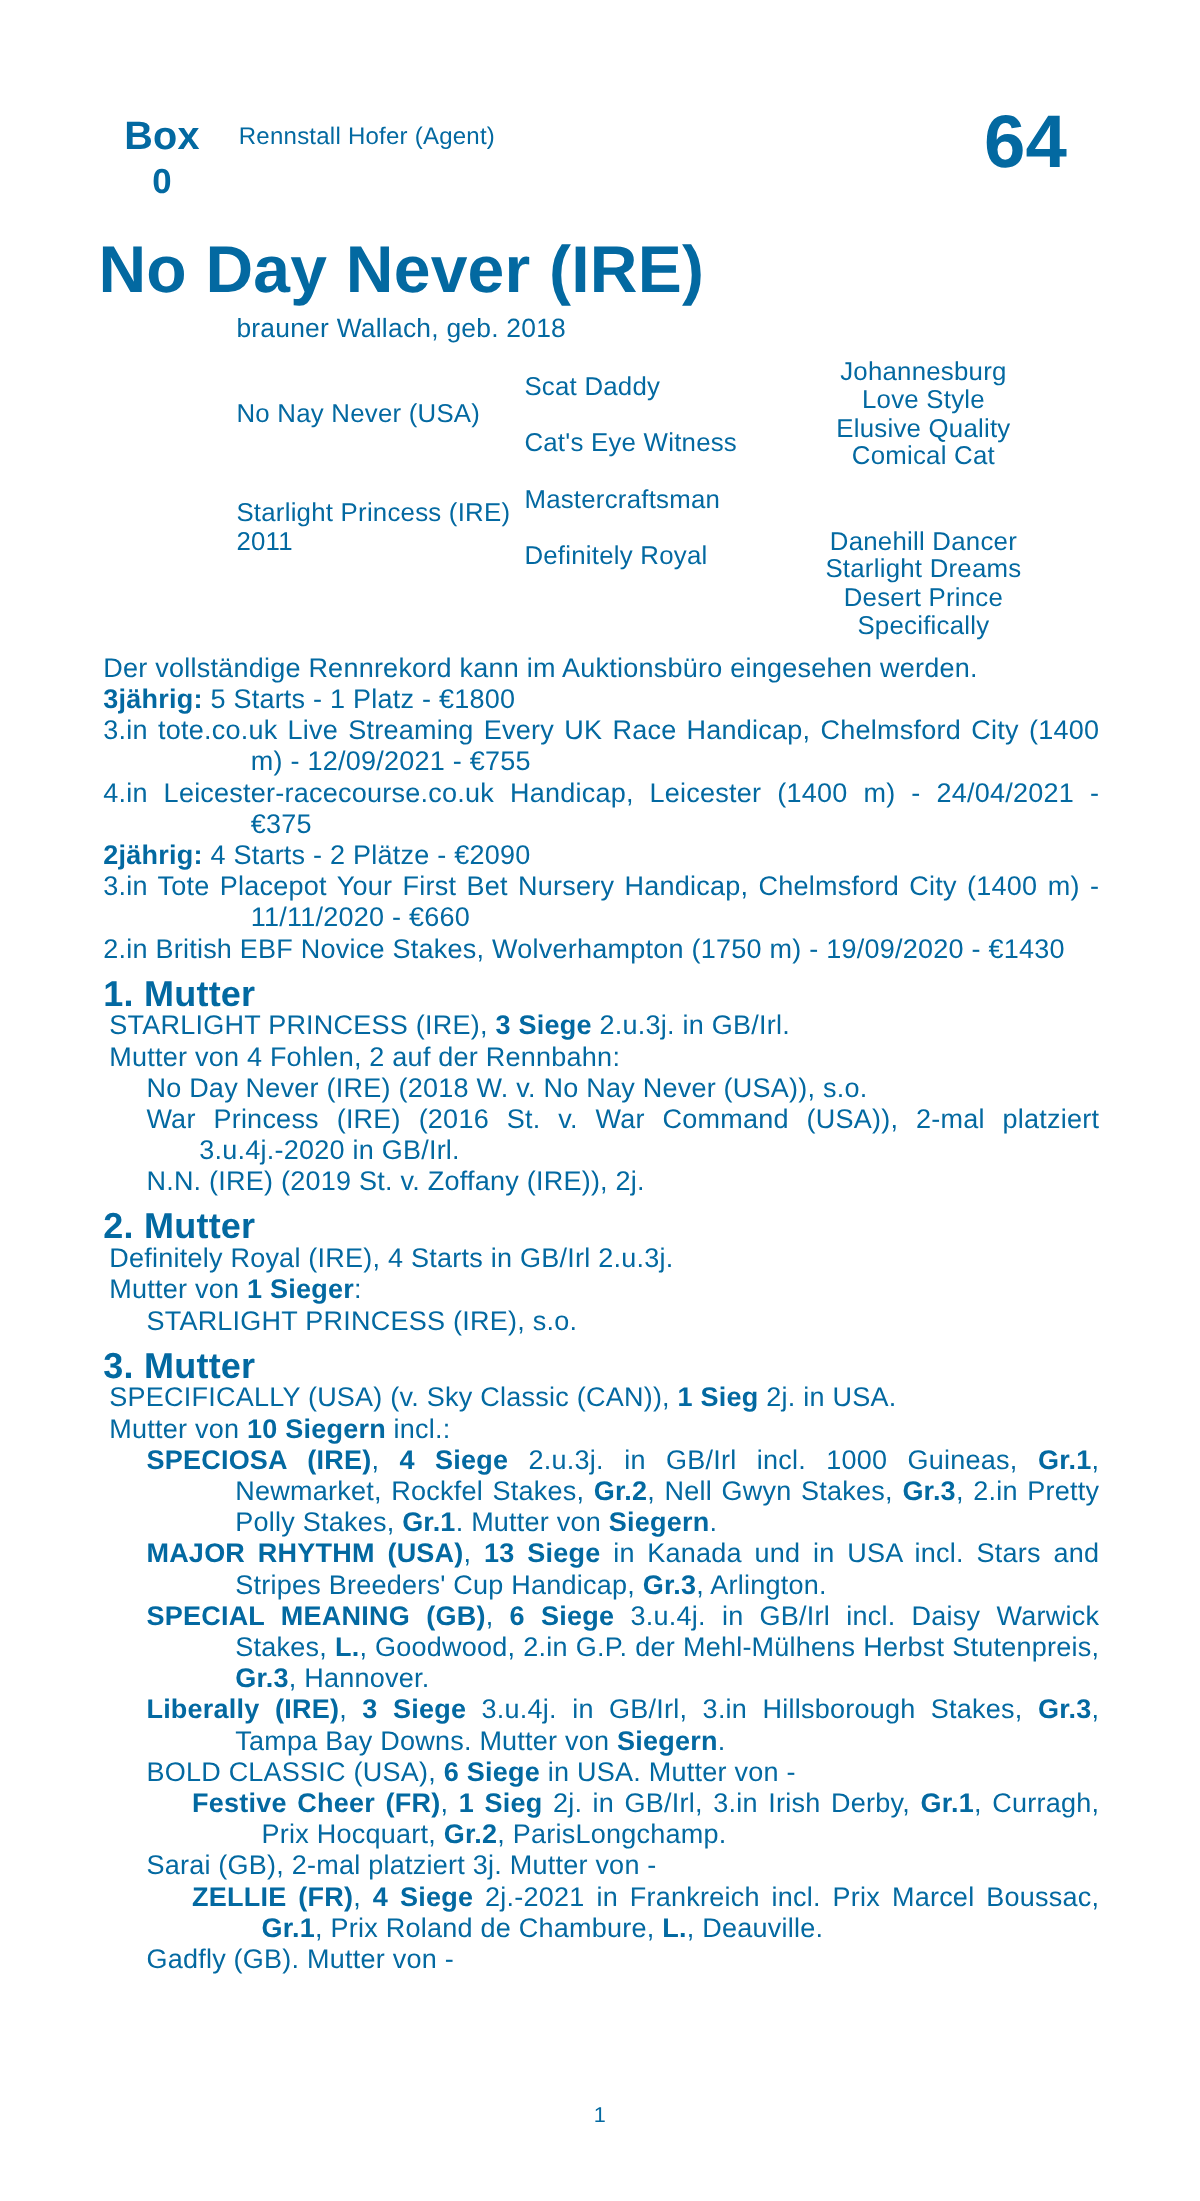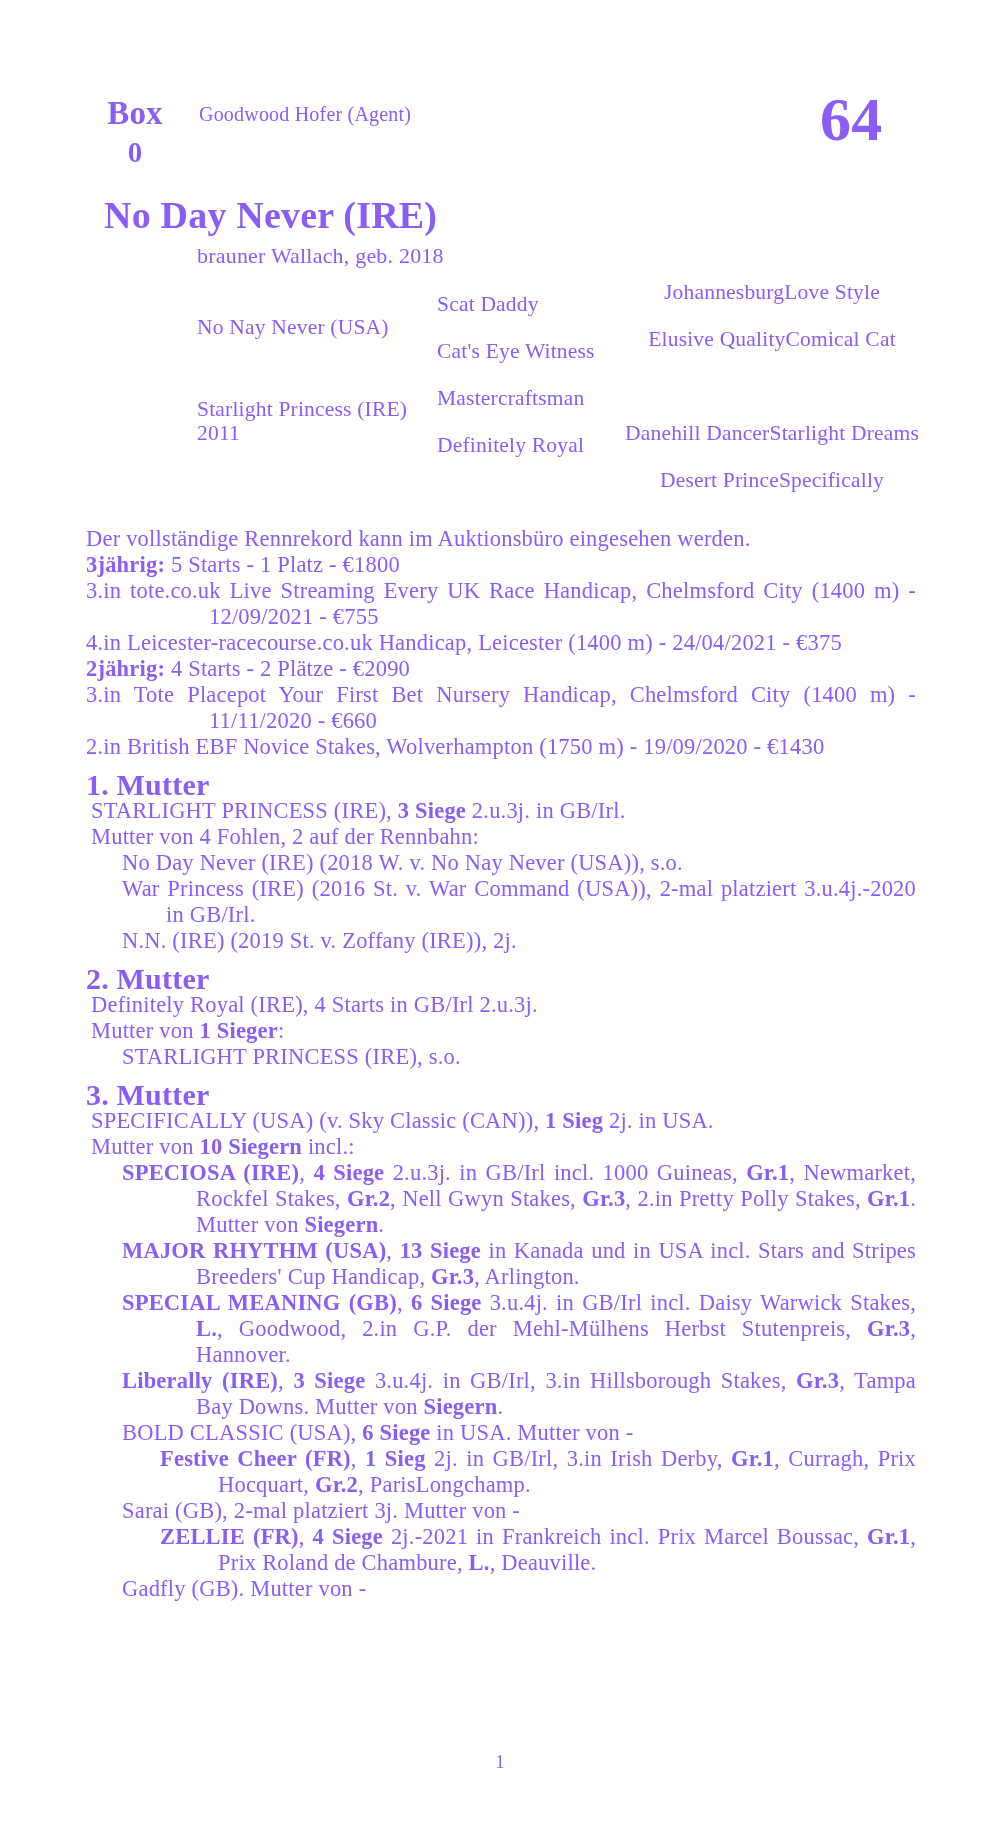--- a/index.html
+++ b/index.html
@@ -1,46 +1,46 @@
 <!DOCTYPE html>
 <html><head>
 <meta charset="utf-8">
 <style>
   html,body{margin:0;padding:0;background:#ffffff;}
   .page{
     position:relative;
     width:1000px;height:1834px;
     background:#ffffff;
     overflow:hidden;
-    font-family:Liberation Serif, serif;
-    color:#8b5cf6;
+    font-family:Liberation Sans, sans-serif;
+    color:#0369a1;
     letter-spacing:0.2px;
   }
   
   .boxcol{position:absolute;left:103px;top:96px;width:64px;text-align:center;line-height:1.05;}
   .box-label{font-size:33px;font-weight:bold;}
   .box-number{font-size:29px;font-weight:bold;margin-top:6px;}
   .consignor{position:absolute;left:199px;top:103px;font-size:20px;}
   .lot{position:absolute;left:820px;top:88px;font-size:62px;font-weight:bold;line-height:1;}
   
-  .title{margin:196px 86px 0 104px;font-size:38px;font-weight:bold;line-height:1.05;}
+  .title{margin:196px 86px 0 82px;font-size:55px;font-weight:bold;line-height:1.05;}
   .subtitle{margin:7px 86px 0 197px;font-size:22px;}
   
   .ped{
     display:grid;
     grid-template-columns:240px 188px 1fr;
     grid-auto-rows:47px;
     margin:12px 86px 0 197px;
     font-size:21.5px;
     line-height:23.5px;
   }
   .ped .cell{white-space:nowrap;overflow:visible;}
   .ped .g1{grid-column:1;grid-row:span 2;display:flex;flex-direction:column;justify-content:center;}
   .ped .g2{grid-column:2;display:flex;flex-direction:column;justify-content:center;}
-  .ped .g3{grid-column:3;display:flex;flex-direction:row;justify-content:center;}
+  .ped .g3{grid-column:3;display:flex;flex-direction:column;justify-content:center;text-align:center;}
   
   .blocks{margin:10px 84px 0 86px;width:830px;font-size:22.5px;line-height:26px;}
   .blocks p{margin:0;}
   .b{font-weight:bold;}
   .h{font-weight:bold;font-size:30px;margin-top:12px !important;}
   .lead{padding-left:5px;}
   .race{padding-left:123px;text-indent:-123px;}
   .p1{padding-left:36px;}
   .p1.hang1{padding-left:80px;text-indent:-44px;}
   .p1.hang2{padding-left:110px;text-indent:-74px;}
@@ -52,21 +52,21 @@
 </style>
 </head>
 <body>
 
 <div class="page">
 
   <div class="boxcol">
     <div class="box-label">Box</div>
     <div class="box-number">0</div>
   </div>
-  <div class="consignor">Goodwood Hofer (Agent)</div>
+  <div class="consignor">Rennstall Hofer (Agent)</div>
   <div class="lot">64</div>
 
   <div class="title">No Day Never (IRE)</div>
   <div class="subtitle">brauner Wallach, geb. 2018</div>
 
   <div class="ped">
 
     <div class="cell g1">
       <span>No Nay Never (USA)</span>
     </div>

